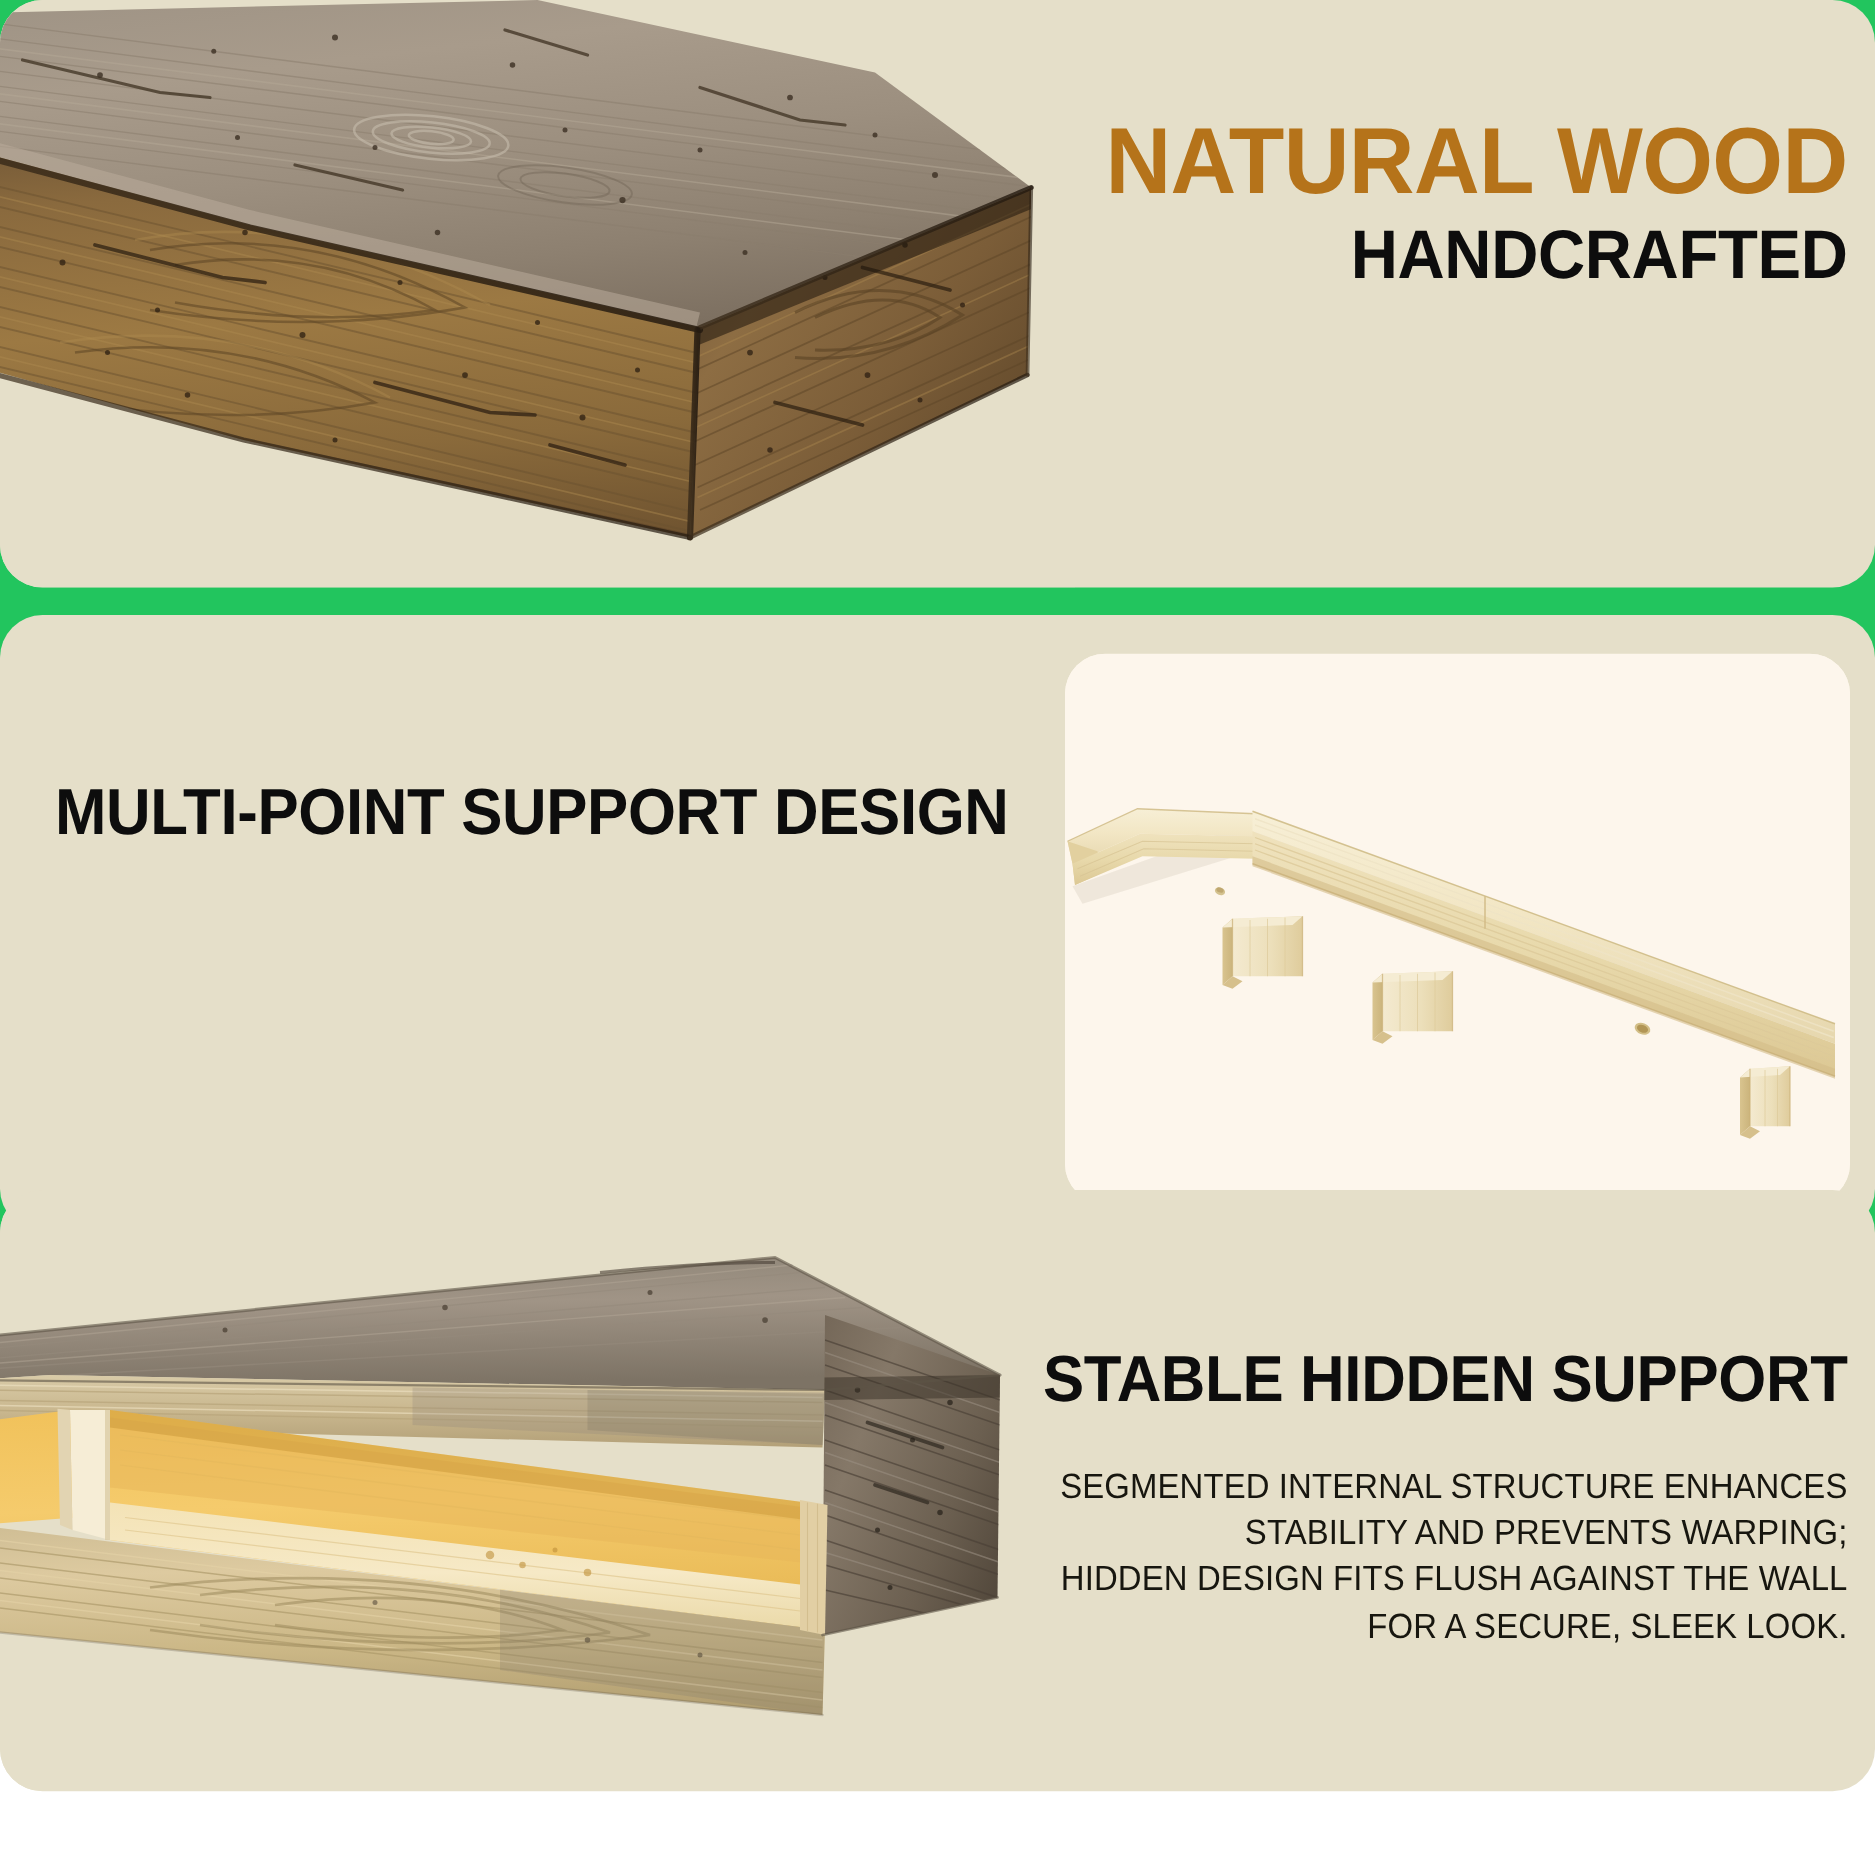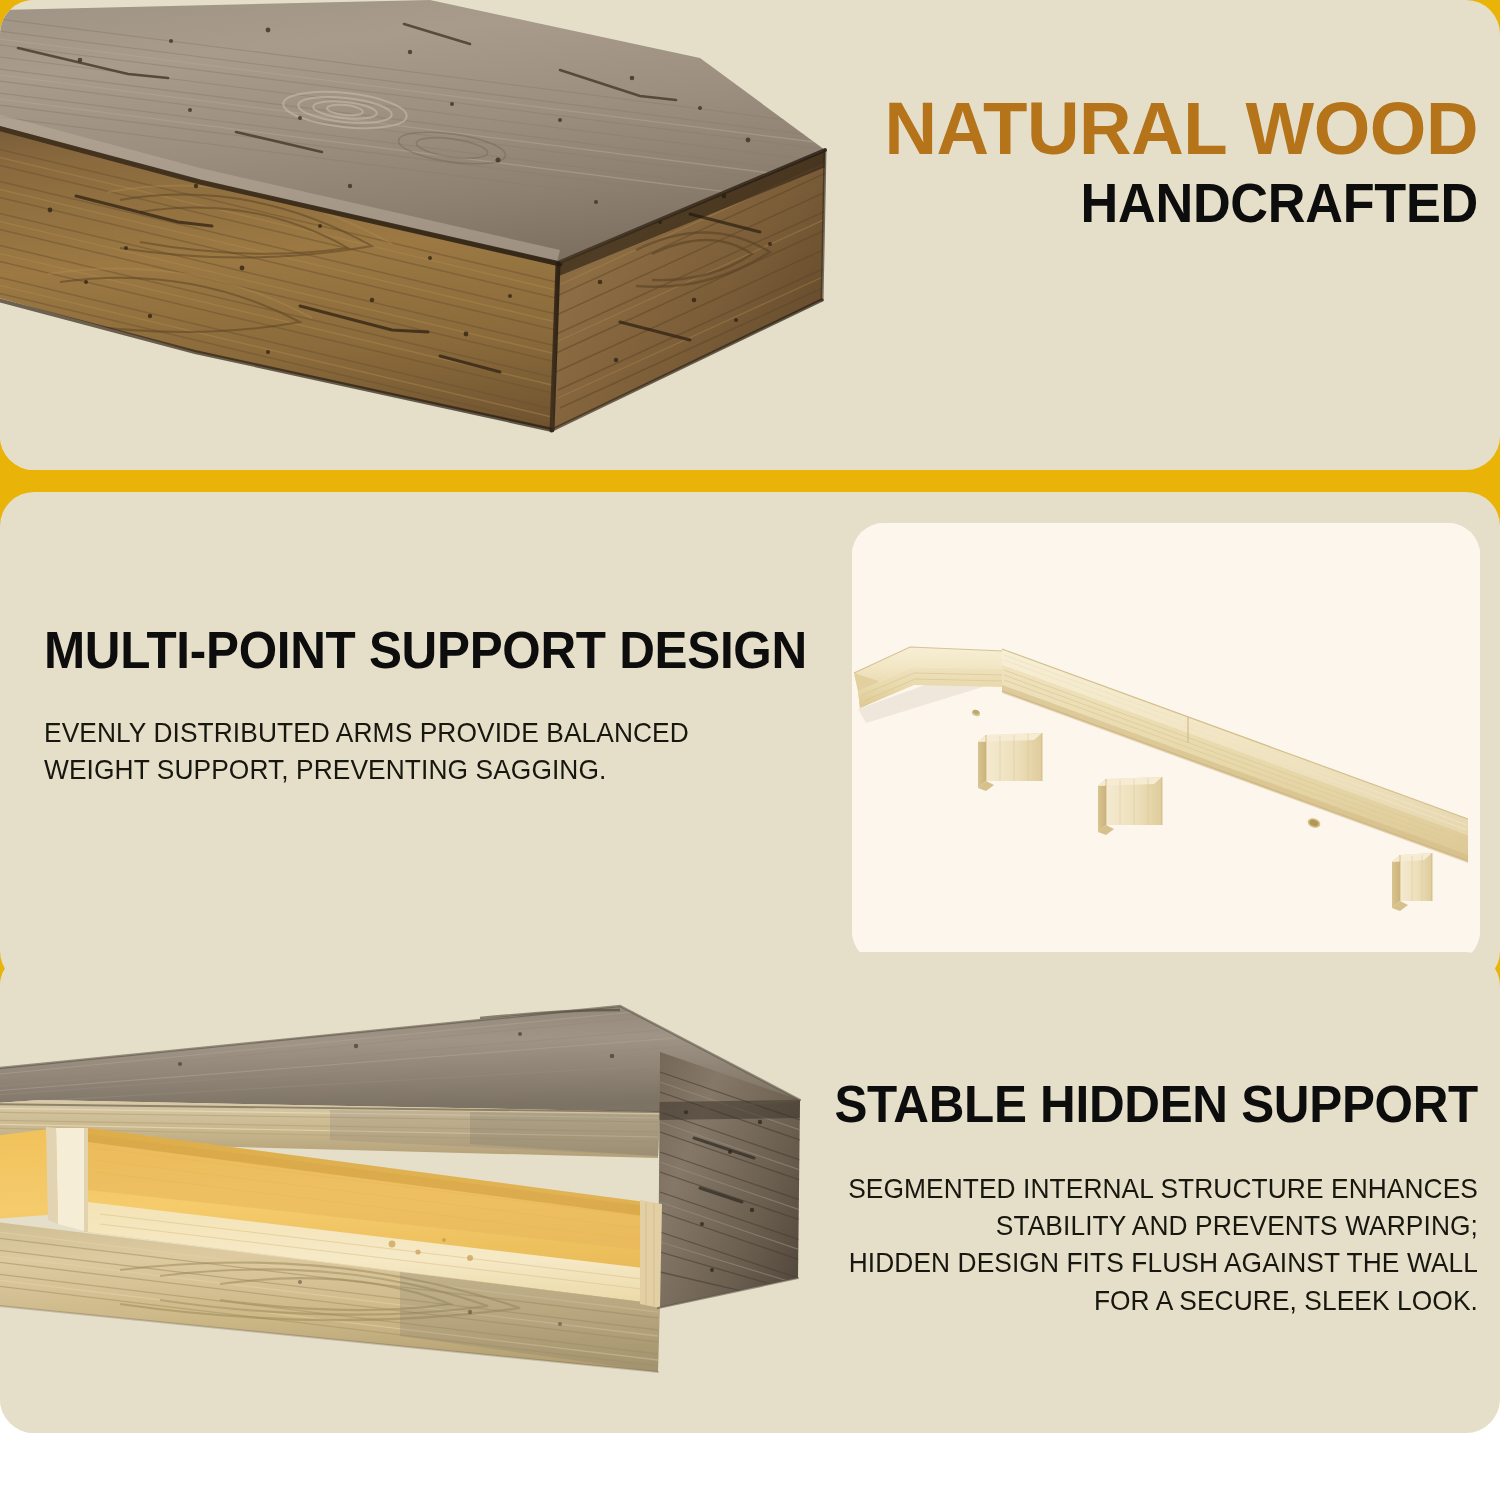--- a/index.html
+++ b/index.html
@@ -10,21 +10,21 @@
   body {
     width: 1500px;
     height: 1488px;
     font-family: "Liberation Sans", sans-serif;
     overflow: hidden;
   }
   .board {
     position: relative;
     width: 1500px;
     height: 1288px;
-    background: #eab308;
+    background: #22c55e;
   }
 
   
   .panel {
     position: absolute;
     background: #e5dfc9;
     border-radius: 34px;
     overflow: hidden;
   }
   #panel-hero     { left: 0;  top: 0;     width: 1500px; height: 470px; }
@@ -321,24 +321,20 @@
     <div class="txt-right" id="hero-copy">
       <div class="h-accent" id="hero-title">NATURAL WOOD</div>
       <div class="h-dark right-o" id="hero-subtitle">HANDCRAFTED</div>
     </div>
   </div>
 
   <div class="panel" id="panel-support"></div>
 
   <div class="txt-left" id="support-copy">
     <div class="h-dark left-o" id="support-title">MULTI-POINT SUPPORT DESIGN</div>
-    <div id="support-desc">
-      <div class="body-txt left-o">EVENLY DISTRIBUTED ARMS PROVIDE BALANCED</div>
-      <div class="body-txt left-o">WEIGHT SUPPORT, PREVENTING SAGGING.</div>
-    </div>
   </div>
 
   <div id="bracket-card">
     <svg width="628" height="440" viewBox="0 0 628 440">
       <defs>
         <linearGradient id="railTop" x1="0" y1="0" x2="0" y2="1">
           <stop offset="0%" stop-color="#f7efd6"></stop>
           <stop offset="45%" stop-color="#f2e6c4"></stop>
           <stop offset="100%" stop-color="#e6d7ae"></stop>
         </linearGradient>

